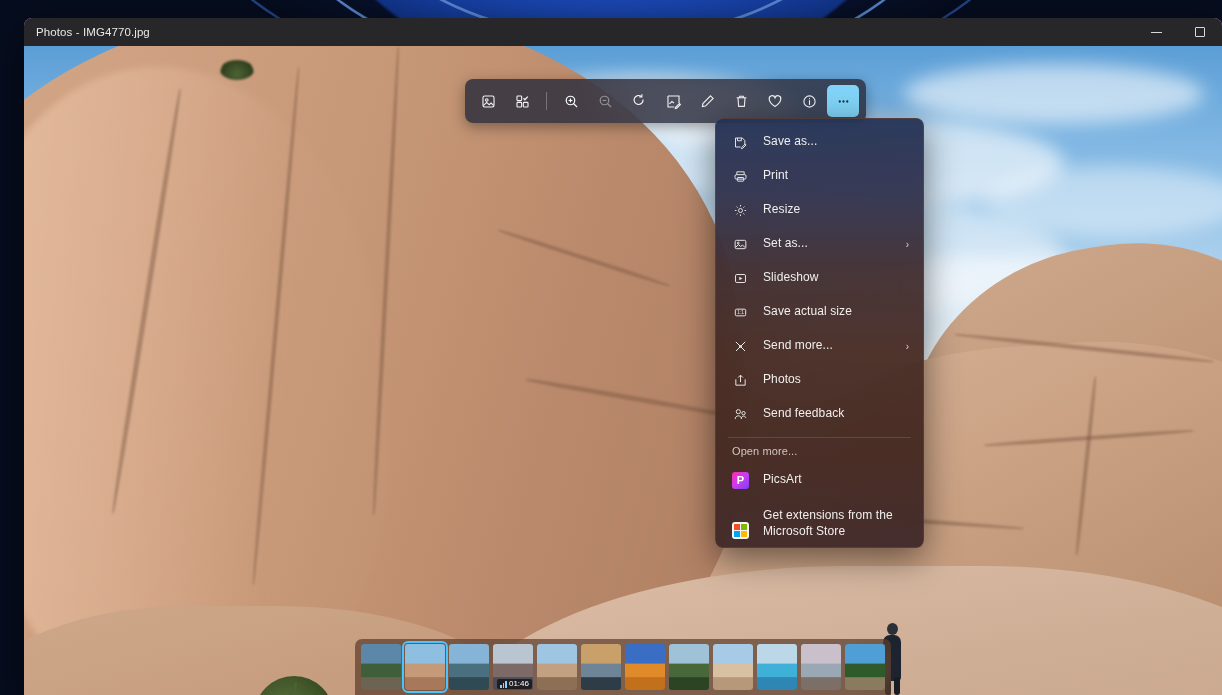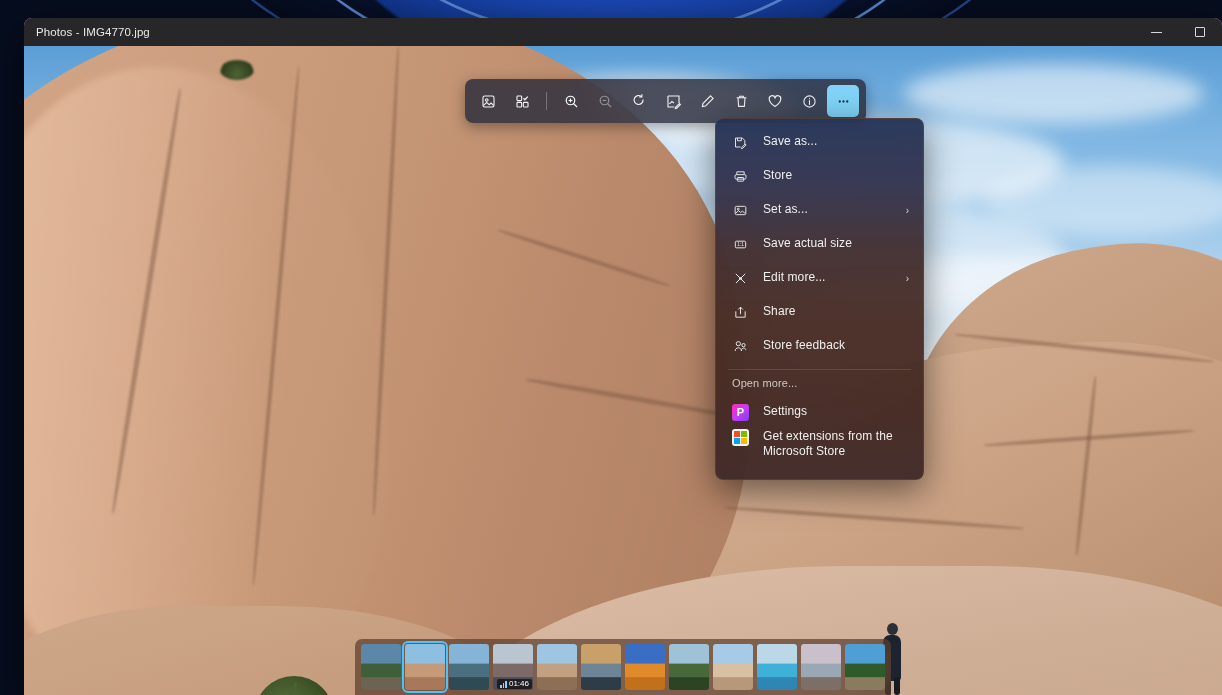--- a/index.html
+++ b/index.html
@@ -220,21 +220,21 @@
     z-index: 60;
     overflow: hidden;
   }
   .ctx-item {
     position: relative;
     display: flex; align-items: center;
     height: 34px;
     padding: 0 0 0 16px;
     cursor: default;
   }
-  .ctx-item.tall { height: 42px; align-items: flex-start; }
+  .ctx-item.tall { height: 42px; align-items: flex-end; }
   .ctx-ico {
     width: 17px; height: 17px;
     margin-right: 14px;
     flex: 0 0 17px;
     display: flex; align-items: center; justify-content: center;
   }
   .ctx-label {
     font-size: 12px; color: #f0efee; line-height: 1.28;
     letter-spacing: .1px;
   }
@@ -474,92 +474,110 @@
         </div>
 
         <div class="ctx-item">
           <span class="ctx-ico">
             <svg width="15" height="15" viewBox="0 0 18 18" fill="none" stroke="#eceae8" stroke-width="1.15">
               <path d="M4.6 6.8V3.4h8.8v3.4"></path>
               <rect x="2.4" y="6.8" width="13.2" height="5.3" rx="1.6"></rect>
               <rect x="5.2" y="10.2" width="7.6" height="4.4" rx=".8"></rect>
             </svg>
           </span>
-          <span class="ctx-label">Store</span>
-        </div>
-
-
+          <span class="ctx-label">Print</span>
+        </div>
+
+
+        <div class="ctx-item">
+          <span class="ctx-ico">
+            <svg width="15" height="15" viewBox="0 0 18 18" fill="none" stroke="#eceae8" stroke-width="1.1">
+              <circle cx="9" cy="9" r="2.4"></circle>
+              <path d="M9 2.3v1.9M9 13.8v1.9M15.7 9h-1.9M4.2 9H2.3M13.7 4.3l-1.3 1.3M5.6 12.4l-1.3 1.3M13.7 13.7l-1.3-1.3M5.6 5.6L4.3 4.3"></path>
+            </svg>
+          </span>
+          <span class="ctx-label">Resize</span>
+        </div>
 
         <div class="ctx-item">
           <span class="ctx-ico">
             <svg width="15" height="15" viewBox="0 0 18 18" fill="none" stroke="#eceae8" stroke-width="1.15">
               <rect x="2.6" y="4" width="12.8" height="10" rx="1.6"></rect>
               <circle cx="6.3" cy="7.3" r="1.1"></circle>
               <path d="M3.2 12.3l3.4-3.1 2.6 2.2 2-1.6 3.2 2.5"></path>
             </svg>
           </span>
           <span class="ctx-label">Set as...</span>
           <span class="ctx-chev">›</span>
         </div>
 
+        <div class="ctx-item">
+          <span class="ctx-ico">
+            <svg width="15" height="15" viewBox="0 0 18 18" fill="none" stroke="#eceae8" stroke-width="1.15">
+              <rect x="3" y="4.2" width="12" height="9.6" rx="1.6"></rect>
+              <path d="M7.6 6.9l3.6 2.1-3.6 2.1z" fill="#eceae8" stroke="none"></path>
+            </svg>
+          </span>
+          <span class="ctx-label">Slideshow</span>
+        </div>
 
         <div class="ctx-item">
           <span class="ctx-ico">
             <svg width="15" height="15" viewBox="0 0 18 18" fill="none" stroke="#eceae8" stroke-width="1.15">
               <rect x="2.8" y="5" width="12.4" height="8" rx="1.4"></rect>
               <text x="9" y="11.3" font-size="5.6" fill="#eceae8" stroke="none" text-anchor="middle" font-family="Liberation Sans, sans-serif">1:1</text>
             </svg>
           </span>
           <span class="ctx-label">Save actual size</span>
         </div>
 
         <div class="ctx-item">
           <span class="ctx-ico">
             <svg width="15" height="15" viewBox="0 0 18 18" fill="none" stroke="#eceae8" stroke-width="1.2">
               <path d="M3.4 3.4l11 11M14.6 3.4l-11 11"></path>
               <circle cx="9" cy="9" r="1.6" fill="#eceae8" stroke="none"></circle>
             </svg>
           </span>
-          <span class="ctx-label">Edit more...</span>
+          <span class="ctx-label">Send more...</span>
           <span class="ctx-chev">›</span>
         </div>
 
         <div class="ctx-item">
           <span class="ctx-ico">
             <svg width="15" height="15" viewBox="0 0 18 18" fill="none" stroke="#eceae8" stroke-width="1.15">
               <path d="M3.4 7.6v7h11.2v-7"></path>
               <path d="M9 11V2.8"></path>
                 <path d="M6.2 5.4L9 2.6l2.8 2.8"></path>
             </svg>
           </span>
-          <span class="ctx-label">Share</span>
+          <span class="ctx-label">Photos</span>
         </div>
 
         <div class="ctx-item">
           <span class="ctx-ico">
             <svg width="15" height="15" viewBox="0 0 18 18" fill="none" stroke="#eceae8" stroke-width="1.15">
               <circle cx="6.4" cy="5.6" r="2.5"></circle>
               <path d="M2.6 14.4c0-2.3 1.7-3.8 3.8-3.8s3.8 1.5 3.8 3.8"></path>
               <circle cx="12.6" cy="7.4" r="2"></circle>
               <path d="M10 13.6c.3-1.7 1.4-2.7 2.8-2.7 1.3 0 2.4.9 2.6 2.4"></path>
             </svg>
           </span>
-          <span class="ctx-label">Store feedback</span>
+          <span class="ctx-label">Send feedback</span>
         </div>
 
 
         <div class="ctx-sep"></div>
 
         <div class="ctx-section">Open more...</div>
 
         <div class="ctx-item">
           <span class="app-ico app-picsart">
             <span>P</span>
           </span>
-          <span class="ctx-label">Settings</span>
+          <span class="ctx-label">PicsArt</span>
         </div>
 
         <div class="ctx-item tall">
           <span class="app-ico app-store">
             <i style="background:#f25022"></i>
             <i style="background:#7fba00"></i>
             <i style="background:#00a4ef"></i>
             <i style="background:#ffb900"></i>
           </span>
           <span class="ctx-label" style="max-width:136px">Get extensions from the Microsoft Store</span>

